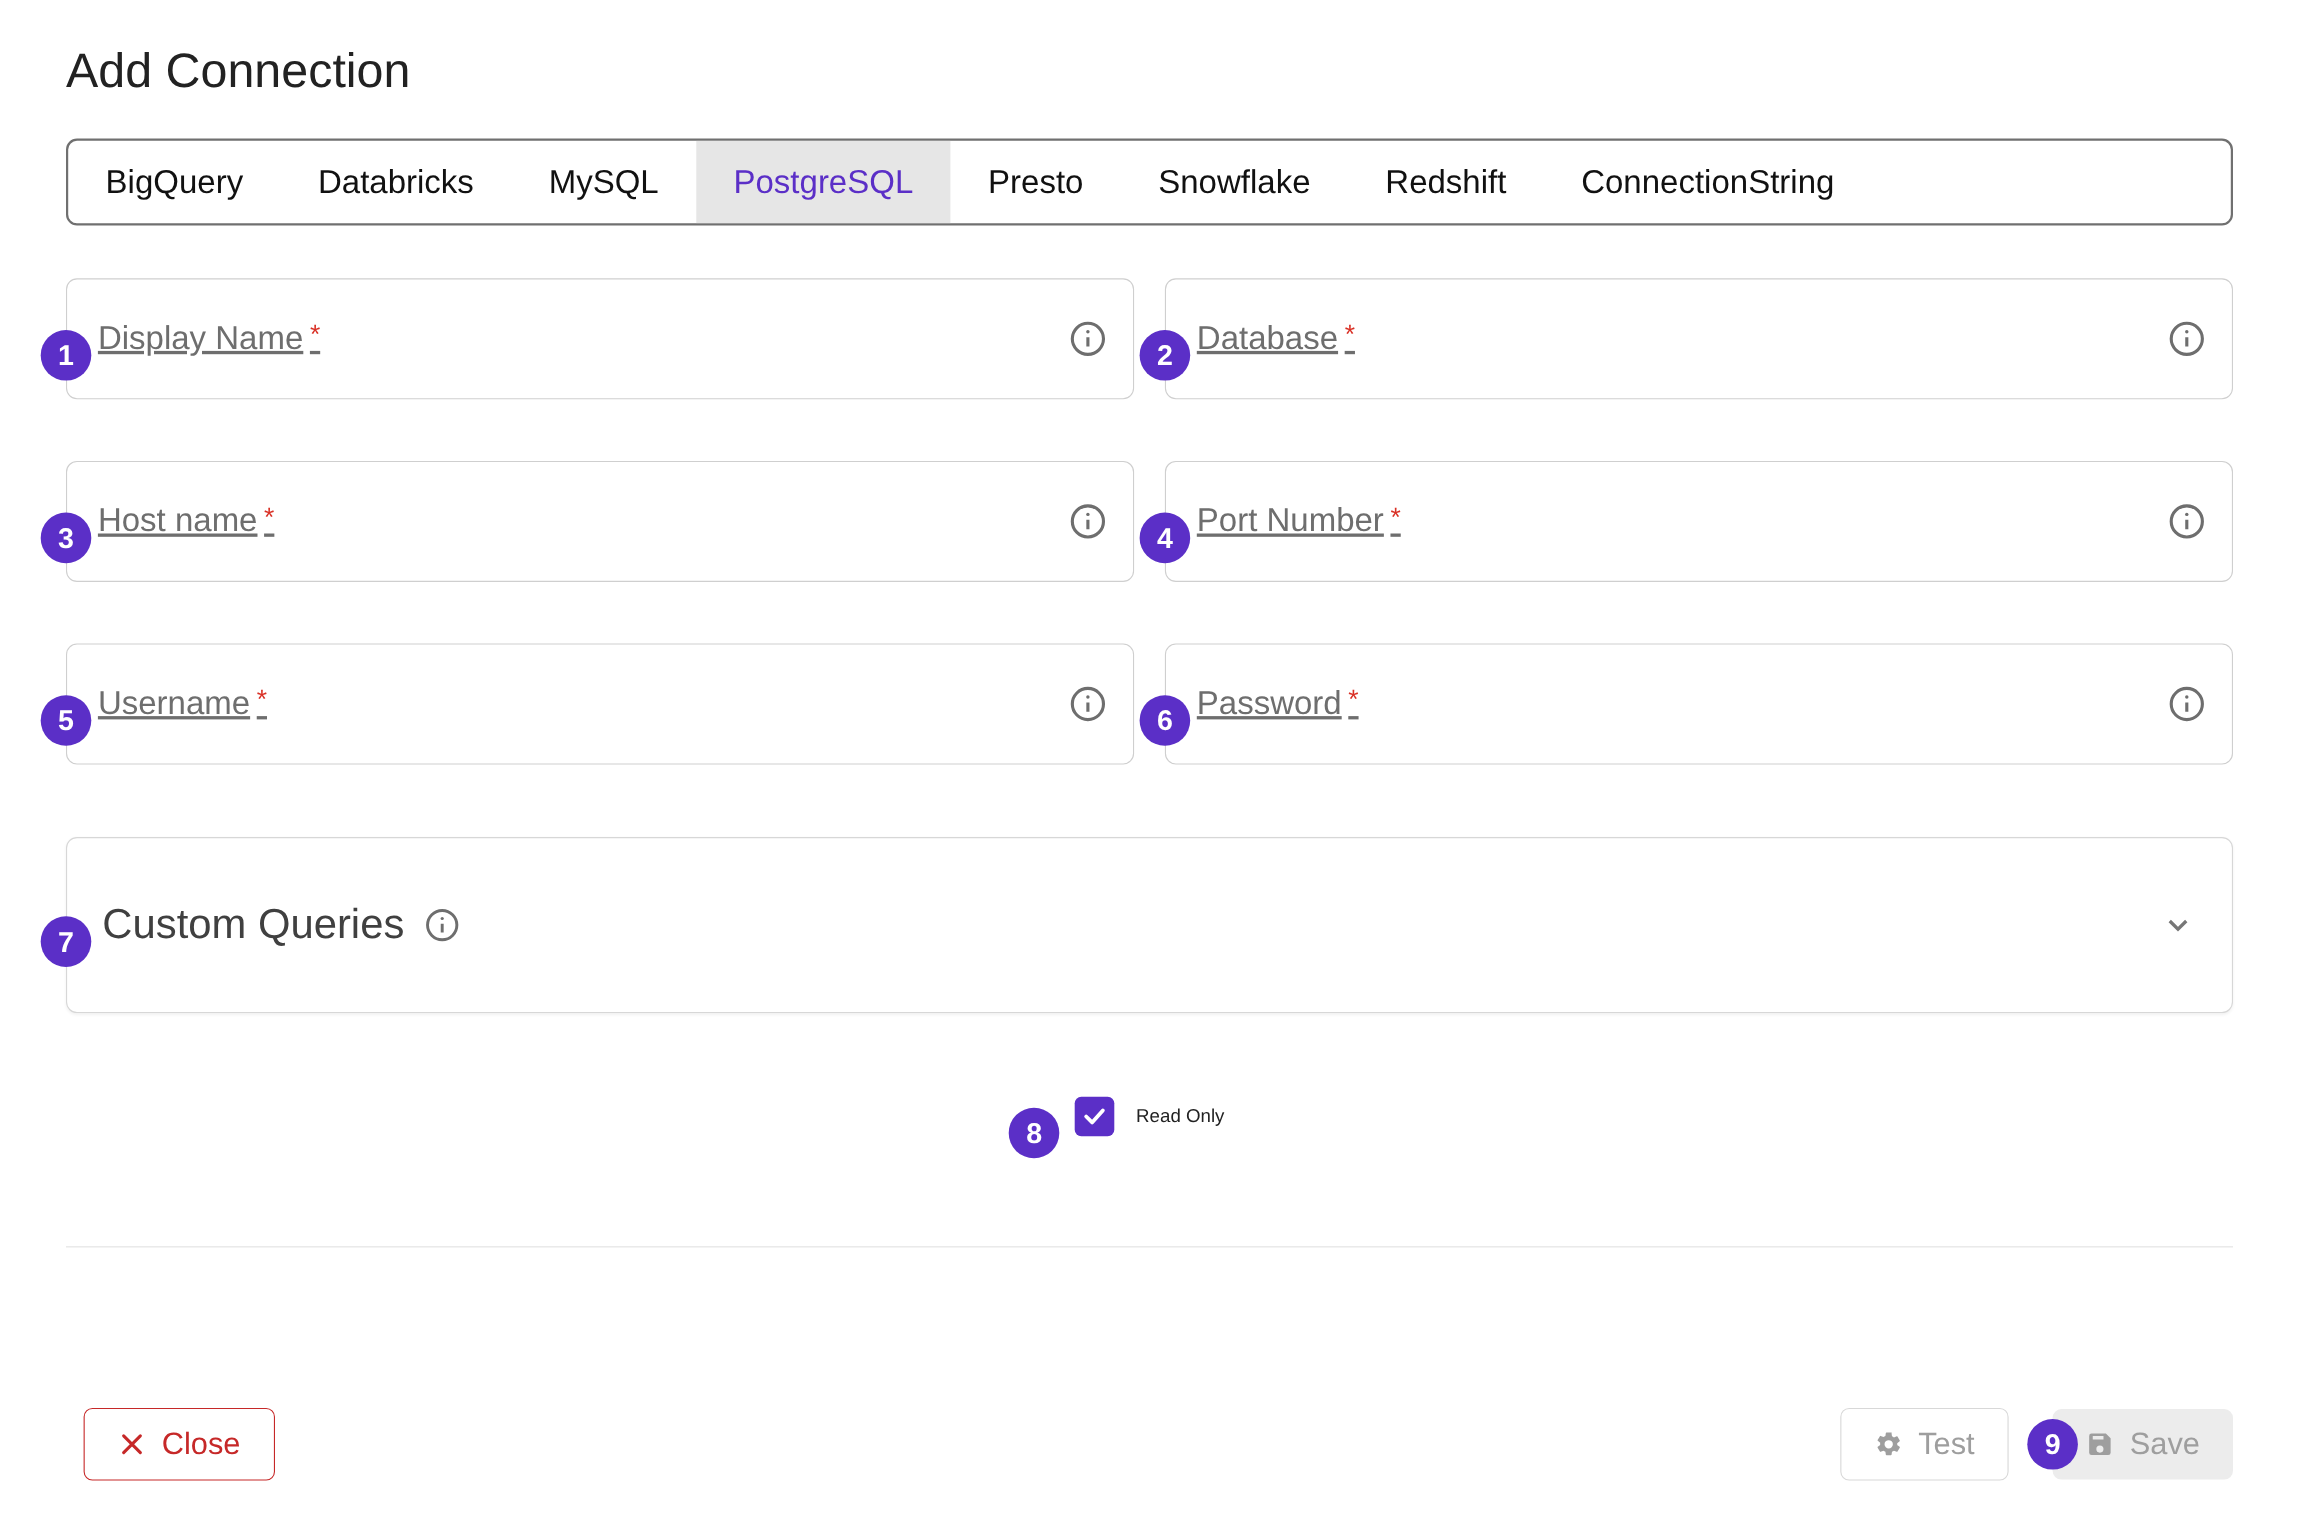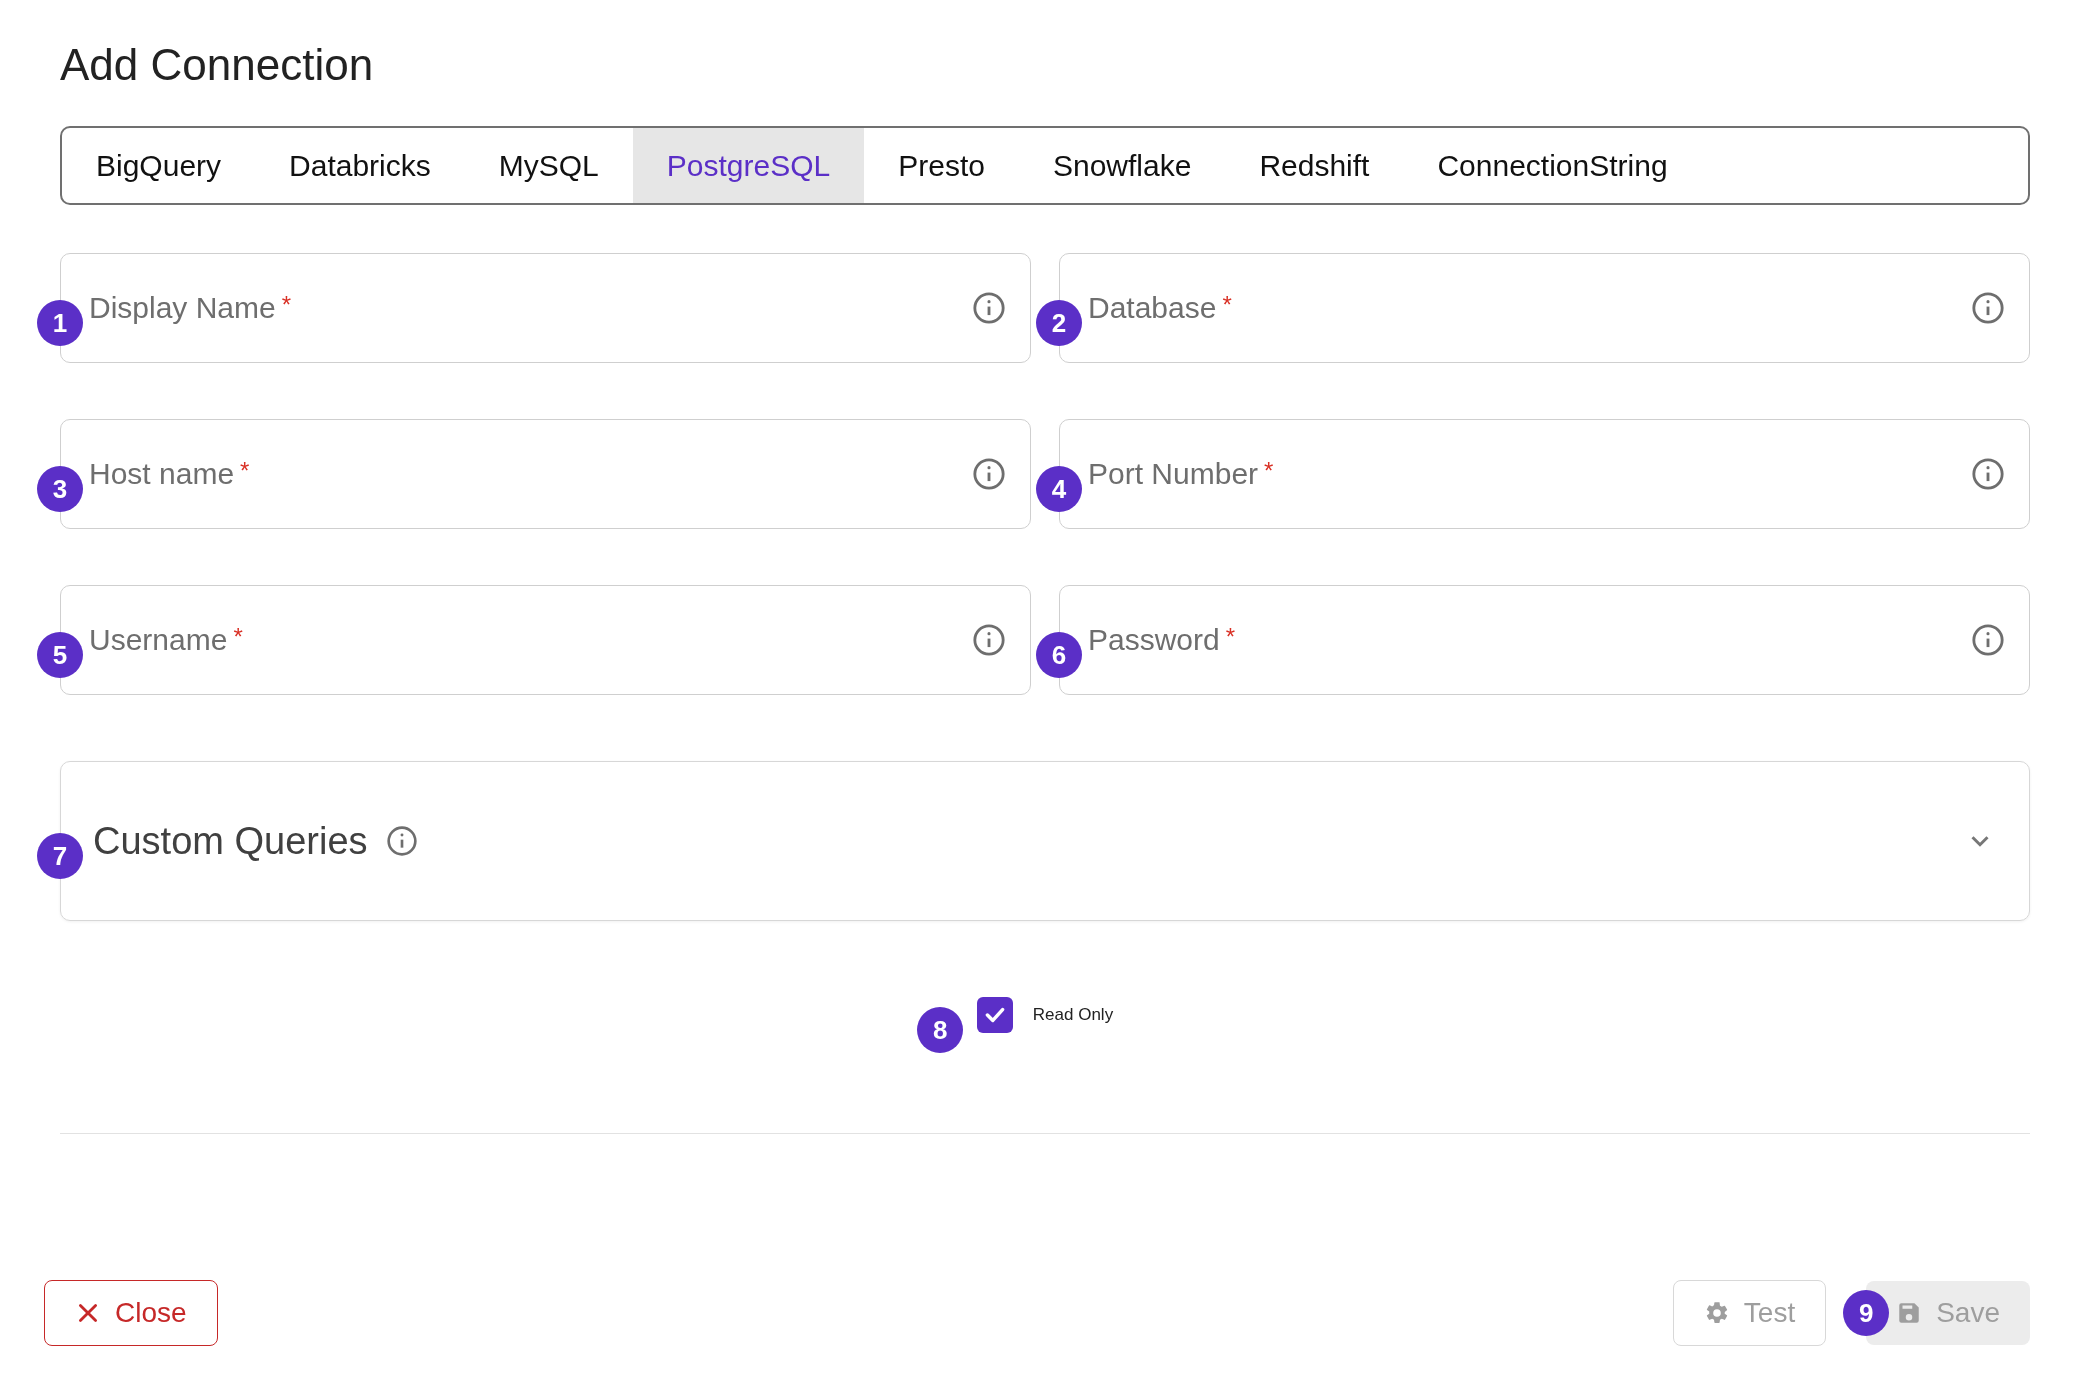--- a/index.html
+++ b/index.html
@@ -69,20 +69,21 @@
     border-radius: 10px;
     height: 110px;
     display: flex;
     align-items: center;
     padding: 0 28px;
     position: relative;
   }
   .field-label {
     font-size: 30px;
     color: #6e6e6e;
+    text-decoration: underline;
   }
   .field-label .req {
     color: #d93025;
     margin-left: 6px;
     font-size: 24px;
     vertical-align: top;
   }
   .info-icon {
     position: absolute;
     right: 24px;
@@ -156,21 +157,21 @@
 
   .divider {
     border: none;
     border-top: 1px solid #e2e2e2;
     margin: 44px 0 0 0;
   }
 
   .footer {
     position: absolute;
     bottom: 44px;
-    left: 44px;
+    left: 76px;
     right: 60px;
     display: flex;
     align-items: center;
     justify-content: space-between;
   }
   .btn {
     display: inline-flex;
     align-items: center;
     gap: 14px;
     font-size: 28px;

